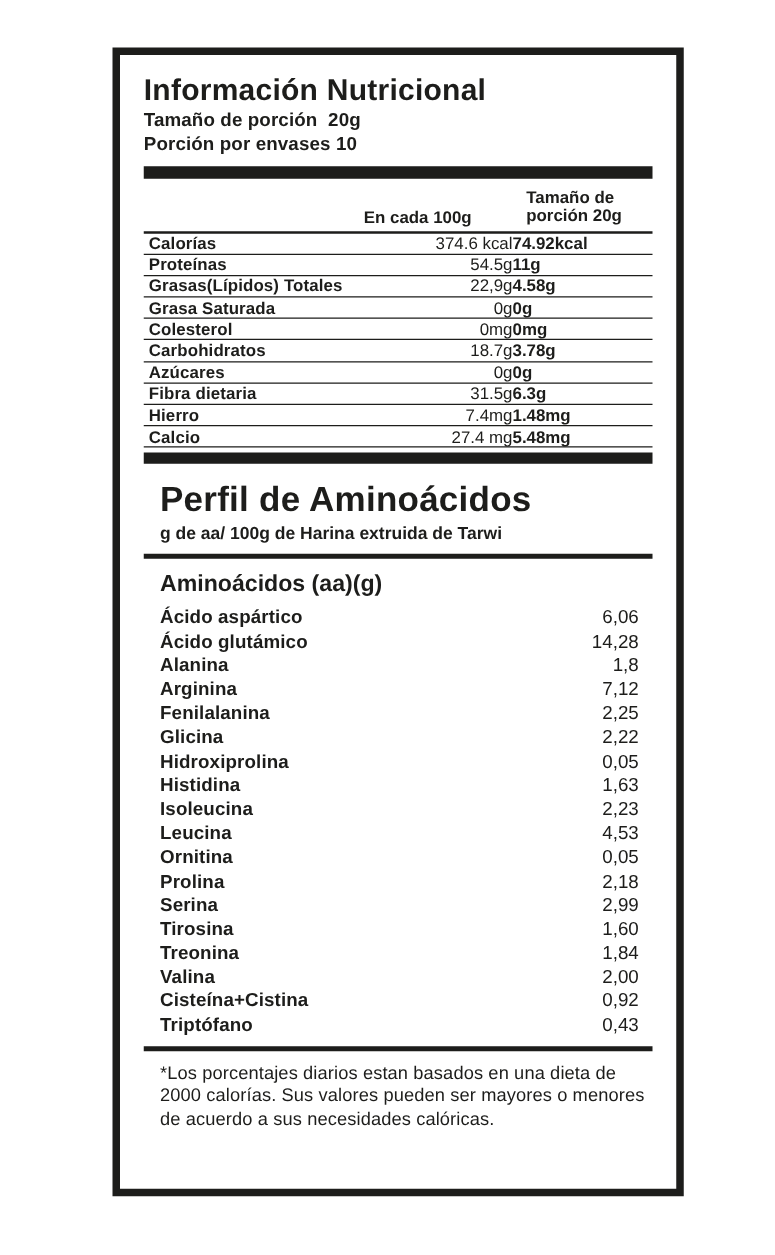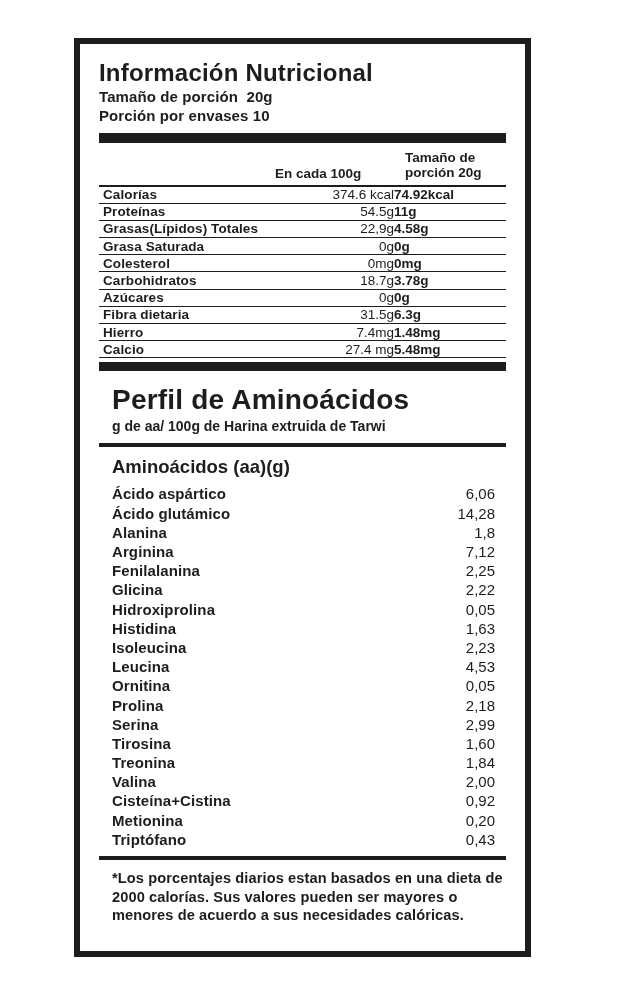--- a/index.html
+++ b/index.html
@@ -9,21 +9,21 @@
     width: 620px;
     height: 1004px;
     font-family: "Liberation Sans", sans-serif;
     color: #1d1d1b;
     -webkit-font-smoothing: antialiased;
   }
   .page { position: relative; width: 620px; height: 1004px; background: #ffffff; }
 
   .label-box {
     position: absolute;
-    left: 74px;
+    left: 90px;
     top: 38px;
     width: 457px;
     height: 919px;
     box-sizing: border-box;
     border: 6px solid #1d1d1b;
     background: #ffffff;
     padding: 10px 19px 0 19px;
   }
 
   .nf-title {
@@ -99,21 +99,21 @@
     height: 19.2px;
     font-size: 15px;
     padding: 0 11px 0 13px;
     gap: 24px;
   }
   .arow .aname { font-weight: bold; letter-spacing: 0.1px; }
   .arow .aval  { font-weight: normal; }
 
   .foot-divider { margin-top: 7px; }
   .footnote {
-    font-weight: bold;
+    font-weight: normal;
     font-size: 14.6px;
     line-height: 1.28;
     margin-top: 9px;
     padding-left: 13px;
     letter-spacing: 0.1px;
   }
 </style>
 </head>
 <body>
 
@@ -262,24 +262,20 @@
         </div>
         <div class="arow">
           <span class="aname">Valina</span>
           <span class="aval">2,00</span>
         </div>
         <div class="arow">
           <span class="aname">Cisteína+Cistina</span>
           <span class="aval">0,92</span>
         </div>
         <div class="arow">
-          <span class="aname">Metionina</span>
-          <span class="aval">0,20</span>
-        </div>
-        <div class="arow">
           <span class="aname">Triptófano</span>
           <span class="aval">0,43</span>
         </div>
       </div>
 
     <div class="divider foot-divider"></div>
 
     <div class="footnote">*Los porcentajes diarios estan basados en una dieta de 2000 calorías. Sus valores pueden ser mayores o menores de acuerdo a sus necesidades calóricas.</div>
 
   </div>

